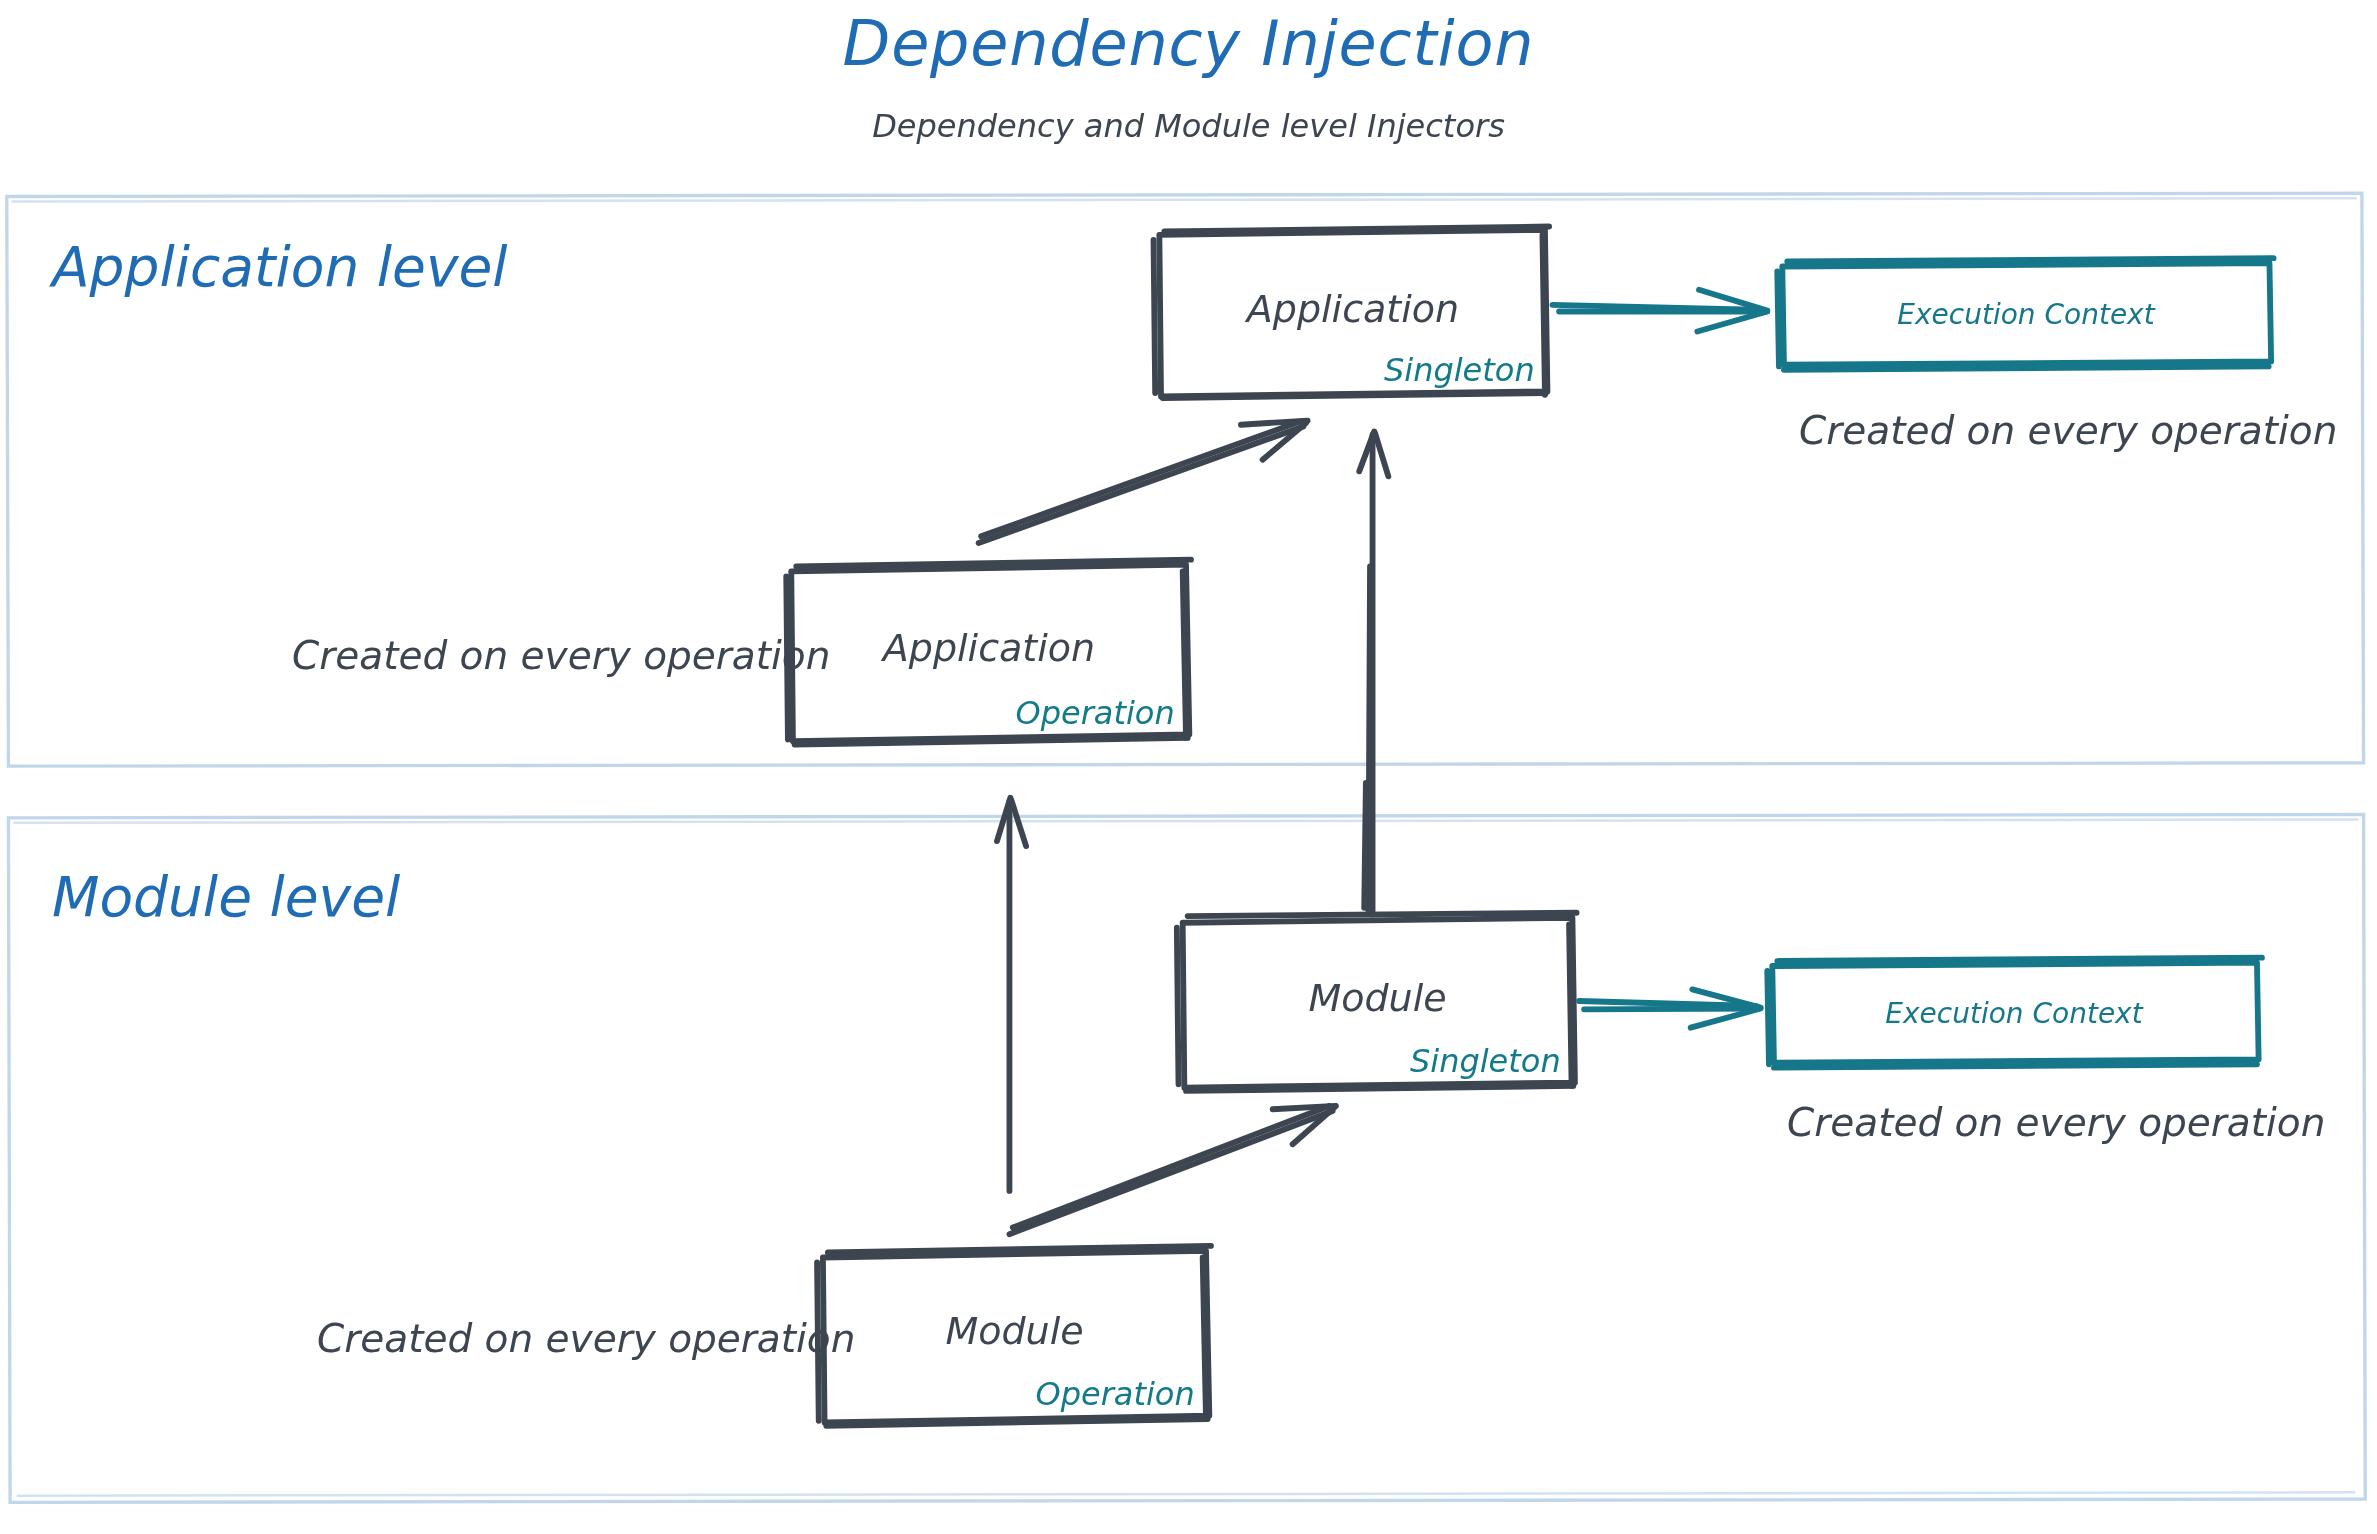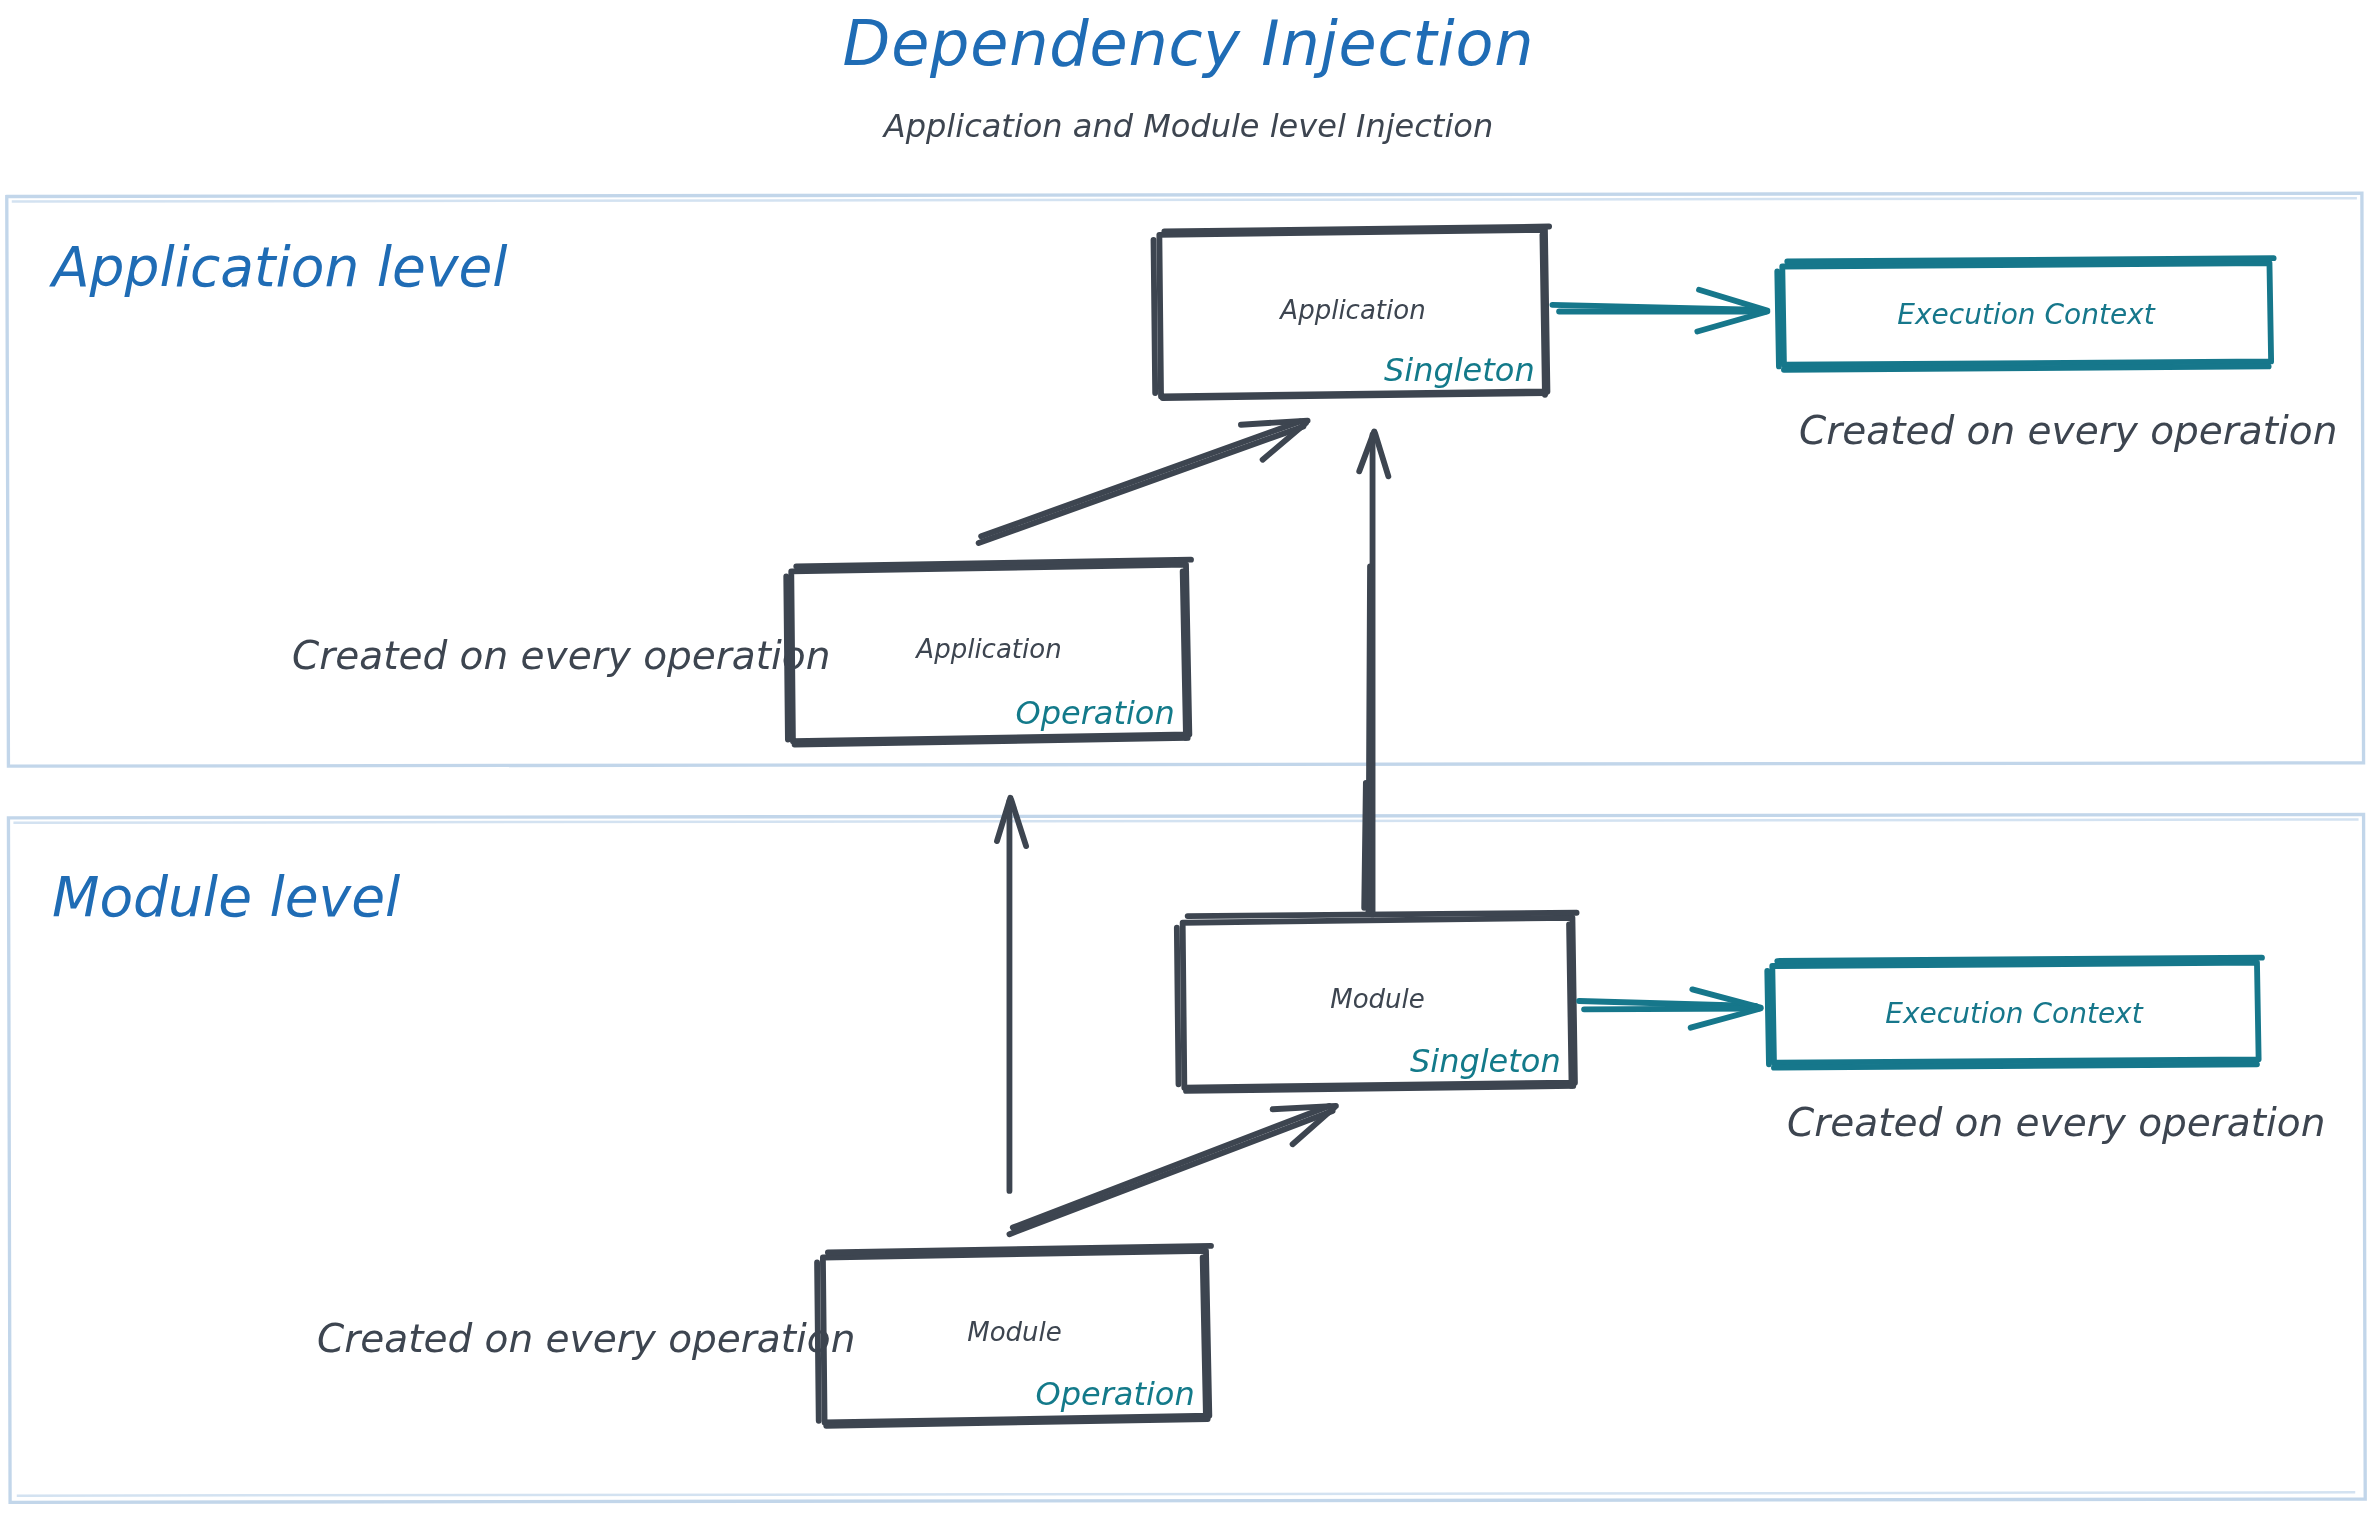--- a/index.html
+++ b/index.html
@@ -30,21 +30,21 @@
     font-size:55px;color:#1f6cb5;font-style:italic;
   }
   .lvl-app{left:52px;top:235px;}
   .lvl-mod{left:52px;top:865px;}
 
   
   .node{position:absolute;}
   .node .main{
     position:absolute;left:0;right:0;top:50%;
     transform:translateY(-62%);
-    text-align:center;font-size:26px;color:#3d4550;
+    text-align:center;font-size:38px;color:#3d4550;
     font-style:italic;white-space:pre;
   }
   .node .sub{
     position:absolute;right:13.3px;bottom:8.3px;
     font-size:32px;color:#137a8a;font-style:italic;white-space:pre;
   }
   .node.ec .main{
     color:#16778b;font-size:28px;transform:translateY(-50%);
   }
 
@@ -167,21 +167,21 @@
 
     <g>
       <path class="arrt" d="M1896 1202 L2108 1208"></path>
       <path class="arrt" d="M1902 1212 L2112 1211"></path>
       <path class="arrt" d="M2032 1188 L2114 1210"></path>
       <path class="arrt" d="M2030 1234 L2114 1211"></path>
     </g>
   </svg>
 
   <div class="tx title hand">Dependency Injection</div>
-  <div class="tx subtitle hand">Application and Module level Injection</div>
+  <div class="tx subtitle hand">Dependency and Module level Injectors</div>
 
   <div class="tx levellabel lvl-app hand">Application level</div>
   <div class="tx levellabel lvl-mod hand">Module level</div>
 
   <div class="node" style="left:1158px;top:230px;width:390px;height:167px;">
     <div class="main hand">Application</div>
     <div class="sub hand">Singleton</div>
   </div>
 
   <div class="node ec" style="left:1781px;top:263px;width:490px;height:102px;">

